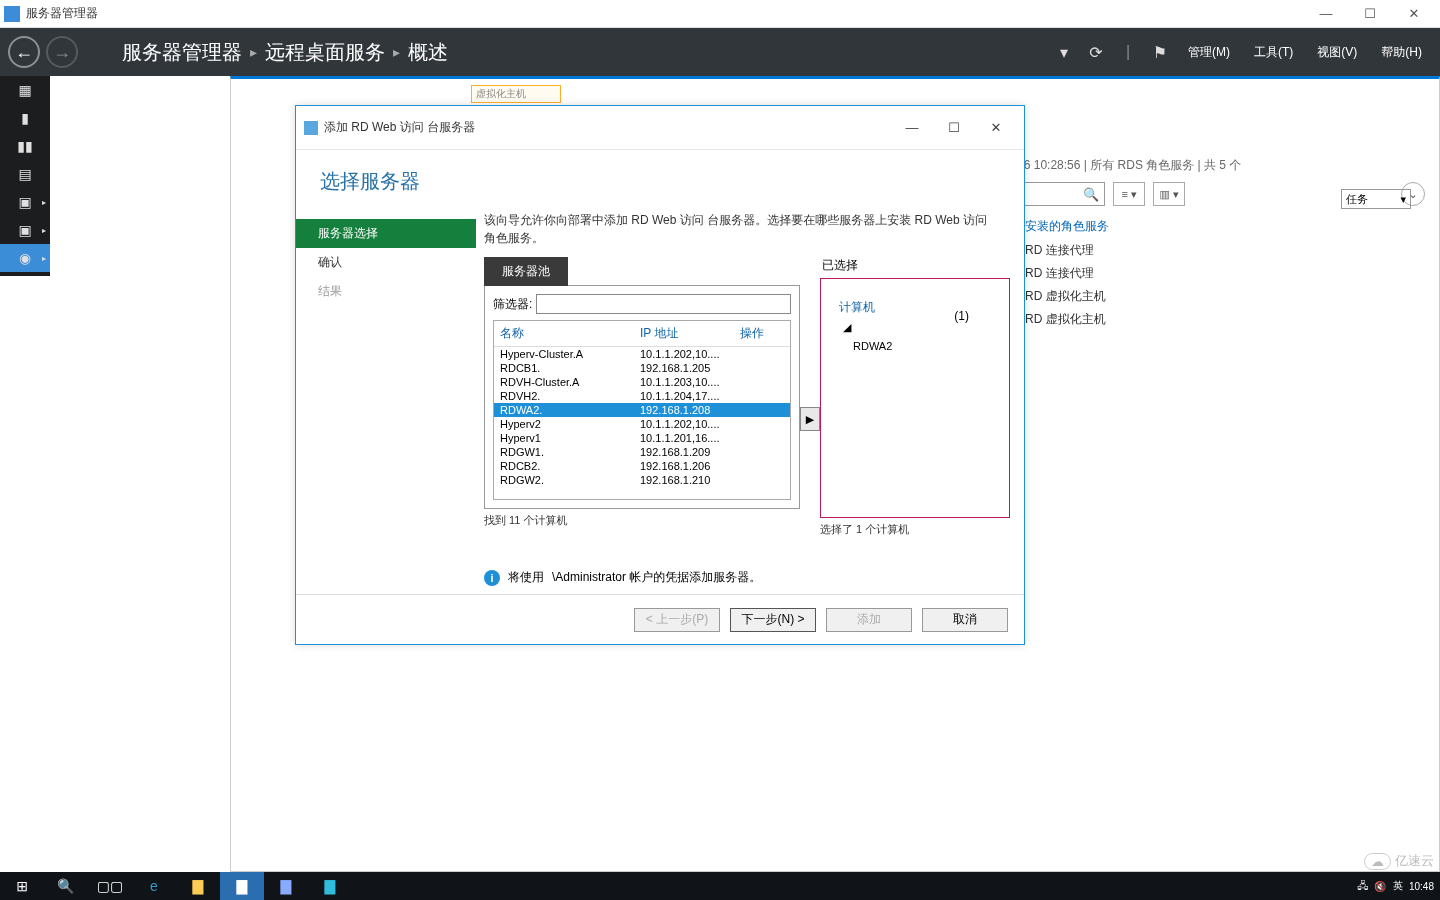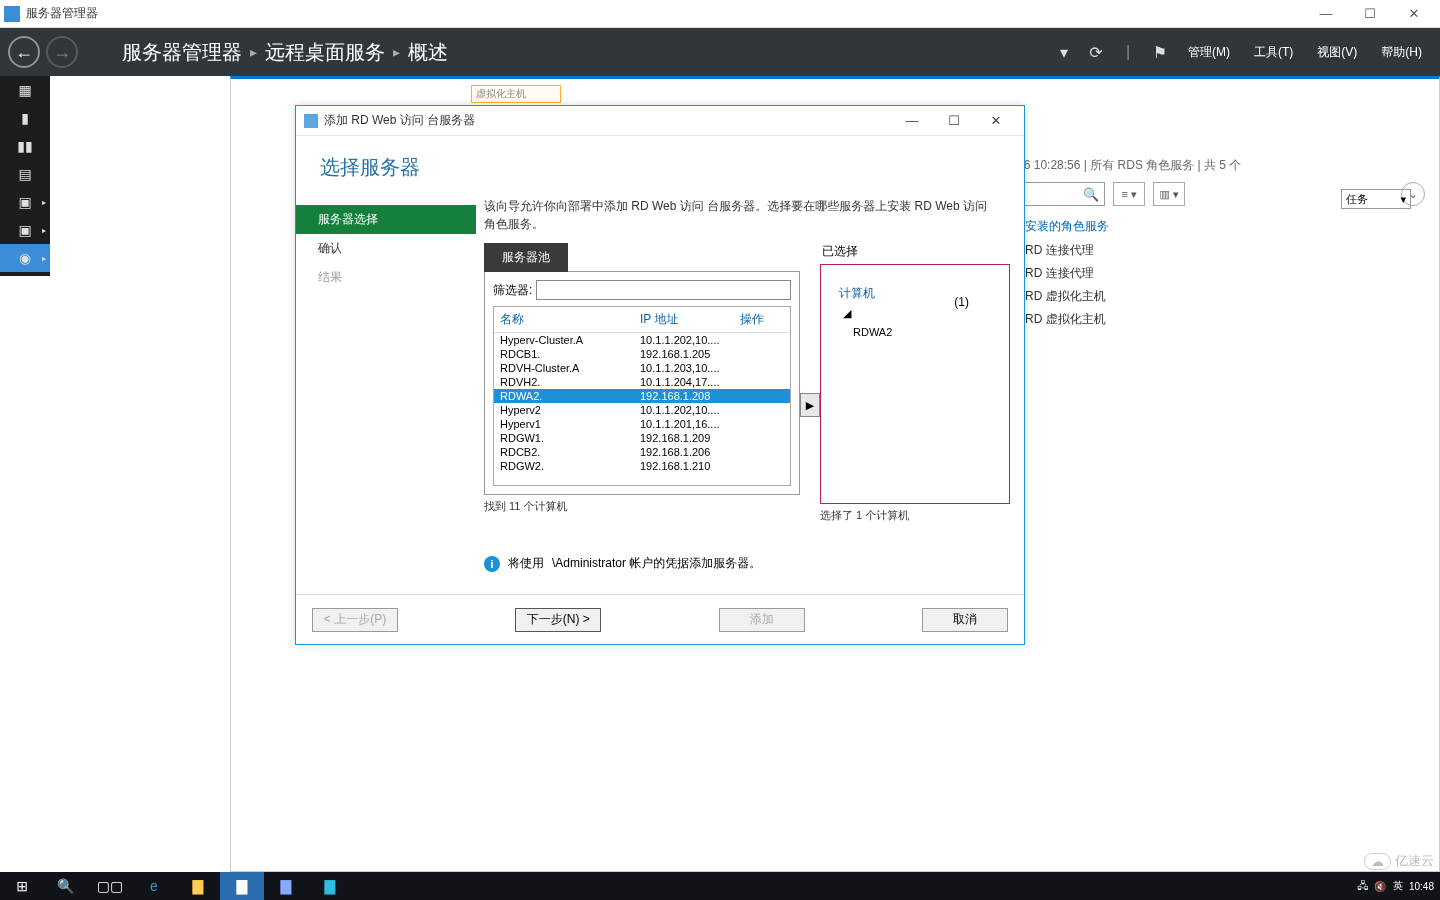--- a/index.html
+++ b/index.html
@@ -47,21 +47,21 @@
 .circle-drop { width:24px; height:24px; border:1px solid #aaa; border-radius:50%; display:inline-flex; align-items:center; justify-content:center; font-size:11px; color:#555;}
 .task-drop { position:absolute; right:14px; top:60px; width:70px; height:20px; border:1px solid #999; font-size:11px; display:flex; align-items:center; justify-content:space-between; padding:0 4px;}
 .deploy-table { margin-top:8px; font-size:12px;}
 .deploy-table .th { color:#0066b8; display:flex; border-bottom:0px; padding:4px 0;}
 .deploy-table .th .c1 { width:130px;}
 .deploy-table .tr { display:flex; padding:3px 0; color:#333;}
 .deploy-table .tr .c1 { width:130px;}
 
 
 .dialog { position:absolute; left:64px; top:26px; width:730px; height:540px; background:#fff; border:1px solid #1e90d8; display:flex; flex-direction:column; box-shadow:0 0 8px rgba(0,0,0,0.15);}
-.dialog-title { height:30px; background:#fff; display:flex; align-items:center; padding:0 8px; border-bottom:1px solid #e8e8e8;}
+.dialog-title { height:44px; background:#fff; display:flex; align-items:center; padding:0 8px; border-bottom:1px solid #e8e8e8;}
 .dialog-title .dicon { width:14px; height:14px; background:#5aa7e0; margin-right:6px;}
 .dialog-title .dtext { font-size:12px; color:#333;}
 .dialog-title .dwin { margin-left:auto; display:flex; gap:2px;}
 .dialog-title .dwin span { width:40px; height:28px; display:inline-flex; align-items:center; justify-content:center; font-size:13px; color:#444;}
 .dialog-body { flex:1; display:flex; flex-direction:column; background:#fff;}
 .dialog-heading { font-size:20px; color:#2672a8; padding:18px 24px 10px 24px;}
 .dialog-main { flex:1; display:flex;}
 .dialog-nav { width:180px; padding:14px 0 0 0;}
 .dialog-nav .step { font-size:12px; padding:6px 22px; color:#999;}
 .dialog-nav .step.active { background:#15803d; color:#fff;}
@@ -86,21 +86,21 @@
 .selected-box .comp-head { color:#1063a8; font-size:12px; padding:2px 0;}
 .selected-box .tree-row { font-size:11px; padding:3px 4px;}
 .selected-box .count { position:absolute; right:40px; top:30px; font-size:12px;}
 .two-col { display:flex; align-items:flex-start;}
 .two-col .left-col { flex:1;}
 .two-col .right-col { width:190px;}
 .arrow-btn { width:20px; height:24px; border:1px solid #888; background:#e8e8e8; display:flex; align-items:center; justify-content:center; font-size:11px; align-self:center; margin-top:40px;}
 .found-text { font-size:11px; color:#333; padding:4px 0;}
 .info-note { display:flex; align-items:center; gap:8px; margin-top:28px; font-size:12px;}
 .info-note .info-icon { width:16px; height:16px; border-radius:50%; background:#1e90d8; color:#fff; display:inline-flex; align-items:center; justify-content:center; font-size:11px; font-weight:bold;}
-.dialog-buttons { height:50px; border-top:1px solid #ddd; display:flex; align-items:center; justify-content:space-between; gap:10px; padding:0 16px;}
+.dialog-buttons { height:50px; border-top:1px solid #ddd; display:flex; align-items:center; justify-content:flex-end; gap:10px; padding:0 16px;}
 .dialog-buttons button { min-width:86px; height:24px; font-size:12px; border:1px solid #999; background:#f0f0f0;}
 .dialog-buttons button:disabled { color:#aaa;}
 .dialog-buttons button.primary { border:1px solid #555;}
 
 
 .taskbar { position:absolute; left:0; right:0; bottom:0; height:28px; background:#101318; display:flex; align-items:center;}
 .taskbar .tb-icon { width:44px; height:28px; display:inline-flex; align-items:center; justify-content:center; color:#fff; font-size:14px;}
 .taskbar .tb-icon.active { background:#2a6eaf;}
 .taskbar .tray { margin-left:auto; display:flex; align-items:center; color:#fff; font-size:10px; padding:0 6px; gap:6px;}
 .watermark { position:absolute; right:6px; bottom:30px; font-size:13px; color:#bbb; display:flex; align-items:center; gap:4px;}

